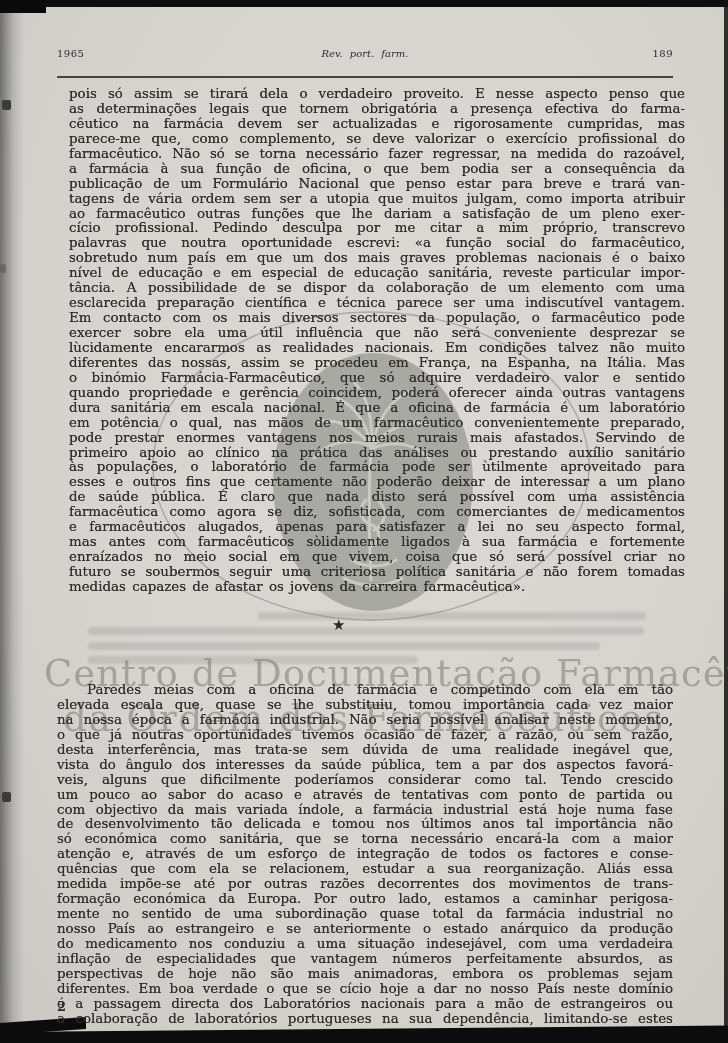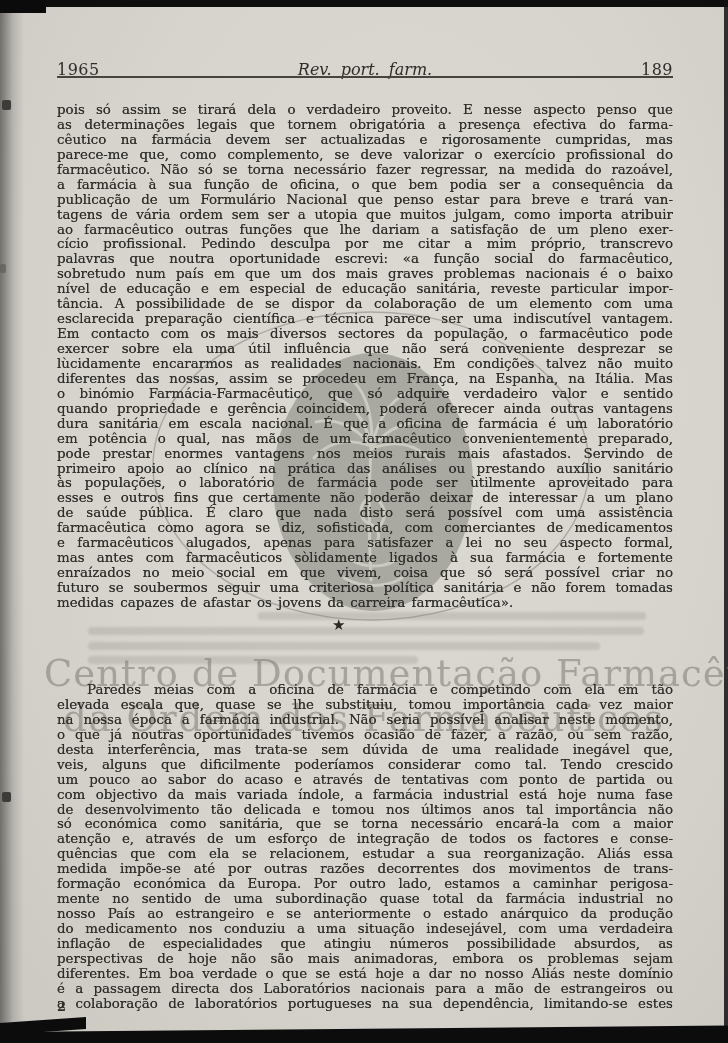--- a/index.html
+++ b/index.html
@@ -17,41 +17,41 @@
     background:linear-gradient(to right, rgba(35,34,32,.55), rgba(35,34,32,.15) 55%, rgba(35,34,32,0));}
   .edge-bottom{position:absolute;left:-6px;bottom:-7px;width:744px;height:18px;background:#0c0c0c;
     transform:rotate(-0.5deg);transform-origin:left bottom;}
   .edge-bottom-wedge{position:absolute;left:0;bottom:8px;width:86px;height:12px;background:#0c0c0c;
     transform:skewY(-4deg);transform-origin:left bottom;}
   .binding-mark{position:absolute;background:#3d3c39;border-radius:2px;}
   .bm1{left:2px;top:100px;width:9px;height:10px;}
   .bm2{left:0;top:264px;width:6px;height:9px;background:rgba(95,94,90,.7);}
   .bm3{left:2px;top:792px;width:9px;height:10px;}
   
-  .header{position:absolute;left:57px;top:60px;width:616px;height:22px;font-size:16px;}
+  .header{position:absolute;left:57px;top:48px;width:616px;height:22px;font-size:10px;}
   .header .year{position:absolute;left:0;top:0;letter-spacing:.5px;}
   .header .journal{position:absolute;left:0;right:0;top:0;text-align:center;font-style:italic;word-spacing:4px;}
   .header .pageno{position:absolute;right:0;top:0;letter-spacing:.5px;}
   .header-rule{position:absolute;left:57px;top:76px;width:616px;height:2px;background:#45443f;}
   
   .wm-seal{position:absolute;left:268px;top:350px;width:210px;height:264px;z-index:1;pointer-events:none;}
   .wm-ring{position:absolute;left:0;top:0;width:728px;height:1043px;z-index:1;pointer-events:none;}
   .wm-text{position:absolute;left:44px;width:640px;text-align:center;z-index:2;pointer-events:none;
     font-size:37px;color:rgba(118,117,108,.52);white-space:nowrap;}
   .wm-text.l1{top:652px;letter-spacing:1px;}
   .wm-text.l2{top:697px;letter-spacing:2px;}
   .bleed{position:absolute;z-index:1;background:rgba(123,122,114,.22);filter:blur(1.3px);border-radius:4px;height:8px;}
   .bl1{left:258px;top:612px;width:388px;}
   .bl2{left:88px;top:627px;width:556px;}
   .bl3{left:88px;top:642px;width:512px;}
   .bl4{left:88px;top:656px;width:330px;}
   
   .para{position:absolute;left:57px;width:616px;z-index:3;font-size:13.4px;line-height:14.94px;
     word-spacing:2px;text-shadow:0 0 .3px rgba(46,45,41,.75);}
-  .para1{top:103px;}
+  .para1{top:87px;margin-left:12px;}
   .para2{top:659px;margin-top:24px;}
   .tline{text-align:justify;text-align-last:justify;}
   .para1 .tline:last-child{text-align-last:left;}
   .para2 .tline:first-child{text-indent:30px;}
   .star{position:absolute;left:332px;top:616px;z-index:3;font-size:15px;color:#2b2a27;}
   .signature{position:absolute;left:57px;top:999px;z-index:3;font-size:13px;font-weight:bold;}
 </style>
 </head>
 <body>
 
@@ -132,35 +132,36 @@
     </div>
 
   <div class="star">★</div>
 
   <div class="para para2">
       <div class="tline">Paredes meias com a oficina de farmácia e competindo com ela em tão</div>
       <div class="tline">elevada escala que, quase se lhe substituiu, tomou importância cada vez maior</div>
       <div class="tline">na nossa época a farmácia industrial. Não seria possível analisar neste momento,</div>
       <div class="tline">o que já noutras oportunidades tivemos ocasião de fazer, a razão, ou sem razão,</div>
       <div class="tline">desta interferência, mas trata-se sem dúvida de uma realidade inegável que,</div>
+      <div class="tline">vista do ângulo dos interesses da saúde pública, tem a par dos aspectos favorá-</div>
       <div class="tline">veis, alguns que dificilmente poderíamos considerar como tal. Tendo crescido</div>
       <div class="tline">um pouco ao sabor do acaso e através de tentativas com ponto de partida ou</div>
       <div class="tline">com objectivo da mais variada índole, a farmácia industrial está hoje numa fase</div>
       <div class="tline">de desenvolvimento tão delicada e tomou nos últimos anos tal importância não</div>
       <div class="tline">só económica como sanitária, que se torna necessário encará-la com a maior</div>
       <div class="tline">atenção e, através de um esforço de integração de todos os factores e conse-</div>
       <div class="tline">quências que com ela se relacionem, estudar a sua reorganização. Aliás essa</div>
       <div class="tline">medida impõe-se até por outras razões decorrentes dos movimentos de trans-</div>
       <div class="tline">formação económica da Europa. Por outro lado, estamos a caminhar perigosa-</div>
       <div class="tline">mente no sentido de uma subordinação quase total da farmácia industrial no</div>
       <div class="tline">nosso País ao estrangeiro e se anteriormente o estado anárquico da produção</div>
       <div class="tline">do medicamento nos conduziu a uma situação indesejável, com uma verdadeira</div>
-      <div class="tline">inflação de especialidades que atingiu números possibilidade absurdos, as</div>
+      <div class="tline">inflação de especialidades que vantagem números perfeitamente absurdos, as</div>
       <div class="tline">perspectivas de hoje não são mais animadoras, embora os problemas sejam</div>
-      <div class="tline">diferentes. Em boa verdade o que se está hoje a dar no nosso Aliás neste domínio</div>
+      <div class="tline">diferentes. Em boa verdade o que se cício hoje a dar no nosso País neste domínio</div>
       <div class="tline">é a passagem directa dos Laboratórios nacionais para a mão de estrangeiros ou</div>
       <div class="tline">a colaboração de laboratórios portugueses na sua dependência, limitando-se estes</div>
     </div>
 
   <div class="signature">2</div>
 
   <div class="edge-left"></div>
   <div class="binding-mark bm1"></div>
   <div class="binding-mark bm2"></div>
   <div class="binding-mark bm3"></div>

